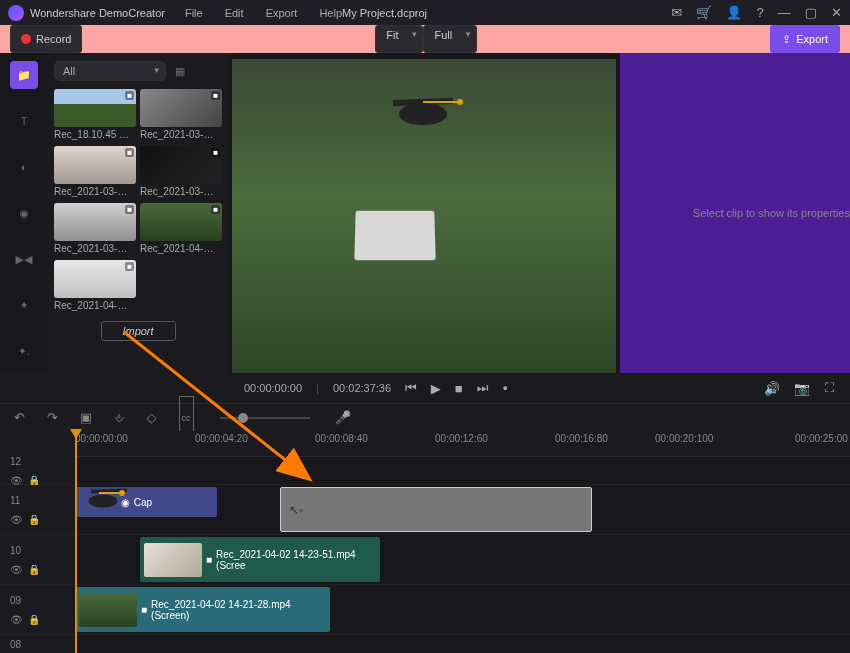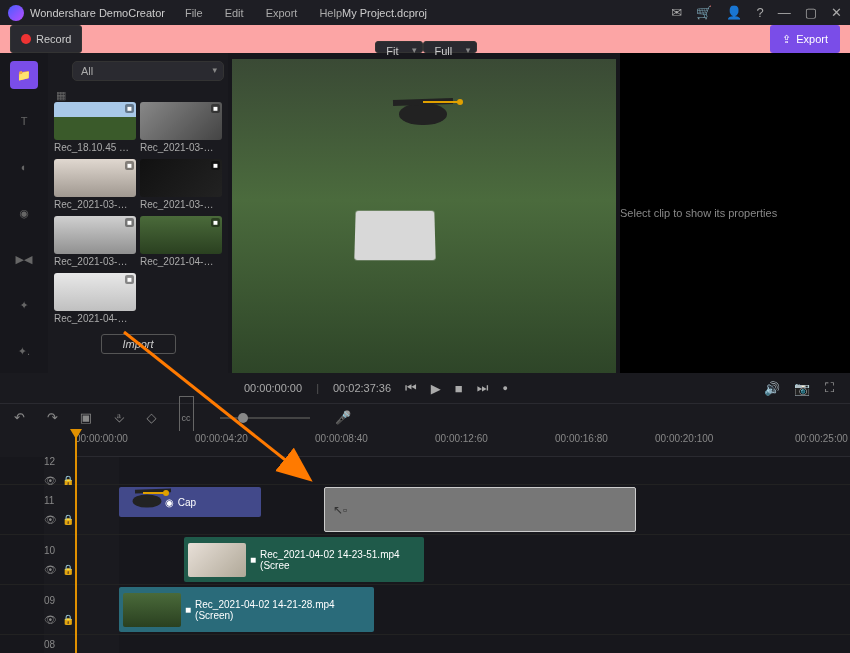--- a/index.html
+++ b/index.html
@@ -12,52 +12,52 @@
 .menu { display: flex; gap: 22px; }
 .menu span { color: #aaa; cursor: default; }
 .titlecenter { flex: 1; text-align: left; color: #ccc; }
 .winicons { display: flex; gap: 14px; align-items: center; }
 .winicons span { color: #aaa; font-size: 13px; cursor: pointer; }
 
 
 .toolbar { height: 28px; background: #fca5a5; display: flex; padding: 0 10px; justify-content: space-between; }
 .recbtn { background: #2a2a30; border: 1px solid #333; border-radius: 3px; padding: 3px 10px; display: flex; align-items: center; gap: 5px; color: #ccc; cursor: pointer; }
 .recdot { width: 10px; height: 10px; background: #e33; border-radius: 50%; }
-.selrow { display: flex; gap: 0; margin-top: 16px; }
+.selrow { display: flex; gap: 0; }
 .sel { background: #2a2a30; border: 1px solid #333; color: #ccc; padding: 3px 24px 3px 10px; border-radius: 3px; position: relative; cursor: pointer; font-size:11px; }
 .sel::after { content: "▾"; position: absolute; right: 6px; color: #888; font-size: 9px; }
 .exportbtn { background: #7a4de8; color: #fff; padding: 4px 12px; border-radius: 3px; display: flex; align-items: center; gap: 5px; cursor: pointer; }
 
 
 .main { display: flex; height: 320px; background: #17171c; }
 .sidebar { width: 48px; background: #17171c; display: flex; flex-direction: column; align-items: center; padding-top: 8px; gap: 18px; }
 .sideicon { width: 28px; height: 28px; display: flex; align-items: center; justify-content: center; color: #666; border-radius: 4px; cursor: pointer; }
 .sideicon.active { background: #7a4de8; color: #fff; }
 
 .media { width: 180px; background: #1a1a1f; padding: 0 4px; }
-.allsel { background: #2a2a30; border: 1px solid #333; color: #aaa; padding: 3px 24px 3px 8px; border-radius: 5px; margin: 8px 20px; position: relative; cursor: pointer; font-size:11px; display:inline-block; width:152px;}
+.allsel { background: #2a2a30; border: 1px solid #333; color: #aaa; padding: 3px 24px 3px 8px; border-radius: 5px; margin: 8px 2px; position: relative; cursor: pointer; font-size:11px; display:inline-block; width:112px;}
 .allsel::after { content: "▾"; position: absolute; right: 6px; color: #888; font-size: 9px; }
 .gridicon { color: #666; margin-left: 4px; }
 .thumbs { display: grid; grid-template-columns: 1fr 1fr; gap: 4px; padding: 0 2px; }
 .thumb { cursor: pointer; }
 .thumbimg { width: 100%; height: 38px; border-radius: 3px; background: #333; position: relative; overflow: hidden; }
 .thumbimg::after { content: "■"; position: absolute; top: 2px; right: 2px; color: #fff; font-size: 8px; background: rgba(0,0,0,.4); padding: 0 2px; border-radius: 2px; }
 .thumblbl { color: #aaa; font-size: 10px; padding: 2px 0; white-space: nowrap; overflow: hidden; text-overflow: ellipsis; width: 76px; }
 .importbtn { border: 1px solid #555; color: #ccc; padding: 3px 16px; border-radius: 3px; margin: 8px auto 0; display: block; width: 75px; text-align: center; cursor: pointer; font-size:11px;font-style:italic; }
 
 .preview { flex: 1; background: #000; position: relative; margin: 6px 4px 0 4px; }
 .previewimg { position: absolute; inset: 0; background: linear-gradient(180deg,#3a4a35 0%, #4b6b3d 45%, #2e4528 100%); }
 .cap { position: absolute; left: 42%; top: 12%; width: 60px; height: 30px; }
 .capbody { width: 48px; height: 22px; background: #222; border-radius: 50% 50% 48% 48%; position: absolute; left: 6px; top: 6px; }
 .capboard { width: 60px; height: 6px; background: #222; transform: rotate(-2deg); position: absolute; top: 2px; }
 .tassel { position: absolute; left: 30px; top: 4px; width: 36px; height: 2px; background: #e0a000; }
 .tasselball { position: absolute; left: 64px; top: 2px; width: 6px; height: 6px; background: #e0a000; border-radius: 50%; }
 .laptop { position: absolute; left: 32%; top: 48%; width: 80px; height: 50px; background: #d8d8d8; border-radius: 3px; transform: perspective(200px) rotateX(8deg); }
 
-.props { width: 230px; background: #000000; display: flex; align-items: center; justify-content: flex-start; color: #888; font-size: 11px; }
+.props { width: 230px; background: #4c1d95; display: flex; align-items: center; justify-content: flex-end; color: #888; font-size: 11px; }
 
 
 .playbar { height: 30px; background: #1a1a1f; display: flex; align-items: center; padding: 0 12px; gap: 14px; color: #aaa; margin-left: 232px; margin-right: 4px;}
 .playbar .time { font-size: 11px; }
 .playbar .sep { color: #555; }
 .playctrl { cursor: pointer; font-size: 13px; }
 .playspacer { flex: 1; }
 
 
 .tltoolbar { height: 28px; background: #1a1a1f; display: flex; align-items: center; padding: 0 14px; gap: 22px; color: #888; border-top: 1px solid #2a2a30;}
@@ -67,21 +67,21 @@
 
 
 .ruler { height: 26px; background: #1a1a1f; position: relative; margin-left: 75px; border-bottom: 1px solid #2a2a30; }
 .ruler .tick { position: absolute; top: 2px; color: #888; font-size: 10px; }
 .playhead { position: absolute; left: 75px; top: 0; width: 2px; height: 250px; background: #e09000; z-index: 5; }
 .playhead::before { content: ""; position: absolute; left: -5px; top: -2px; width: 12px; height: 10px; background: #e09000; clip-path: polygon(0 0, 100% 0, 50% 100%); }
 
 
 .tracks { position: relative; background: #17171c; margin-left: 0; height: 220px; overflow: hidden; }
 .track { display: flex; align-items: center; height: 50px; border-bottom: 1px solid #222; }
-.trackhead { width: 75px; height: 100%; background: #1a1a1f; display: flex; flex-direction: column; justify-content: center; padding: 4px 0; color: #888; font-size: 10px; gap: 8px; margin-left: 44px; }
+.trackhead { width: 75px; height: 100%; background: #1a1a1f; display: flex; flex-direction: column; justify-content: center; padding: 4px 10px; color: #888; font-size: 10px; gap: 8px; }
 .trackhead .row2 { display: flex; gap: 6px; }
 .trackbody { flex: 1; position: relative; height: 100%; background: #17171c; }
 .clip { position: absolute; top: 2px; bottom: 2px; border-radius: 2px; display: flex; align-items: center; padding: 0 4px; overflow: hidden; cursor: pointer; }
 .clip.cap { left: 0; width: 142px; background: #42498a; }
 .clip.drop { left: 205px; width: 312px; background: #777; border: 1px solid #ccc; }
 .clip.v1 { left: 65px; width: 240px; background: #1f5a4a; }
 .clip.v2 { left: 0; width: 255px; background: #2a6b7a; }
 .clipthumb { width: 58px; height: 34px; background: #ddd; border-radius: 2px; margin-right: 4px; flex-shrink: 0; background-size: cover; }
 .cliplabel { color: #fff; font-size: 10px; display: flex; align-items: center; gap: 4px; }
 

